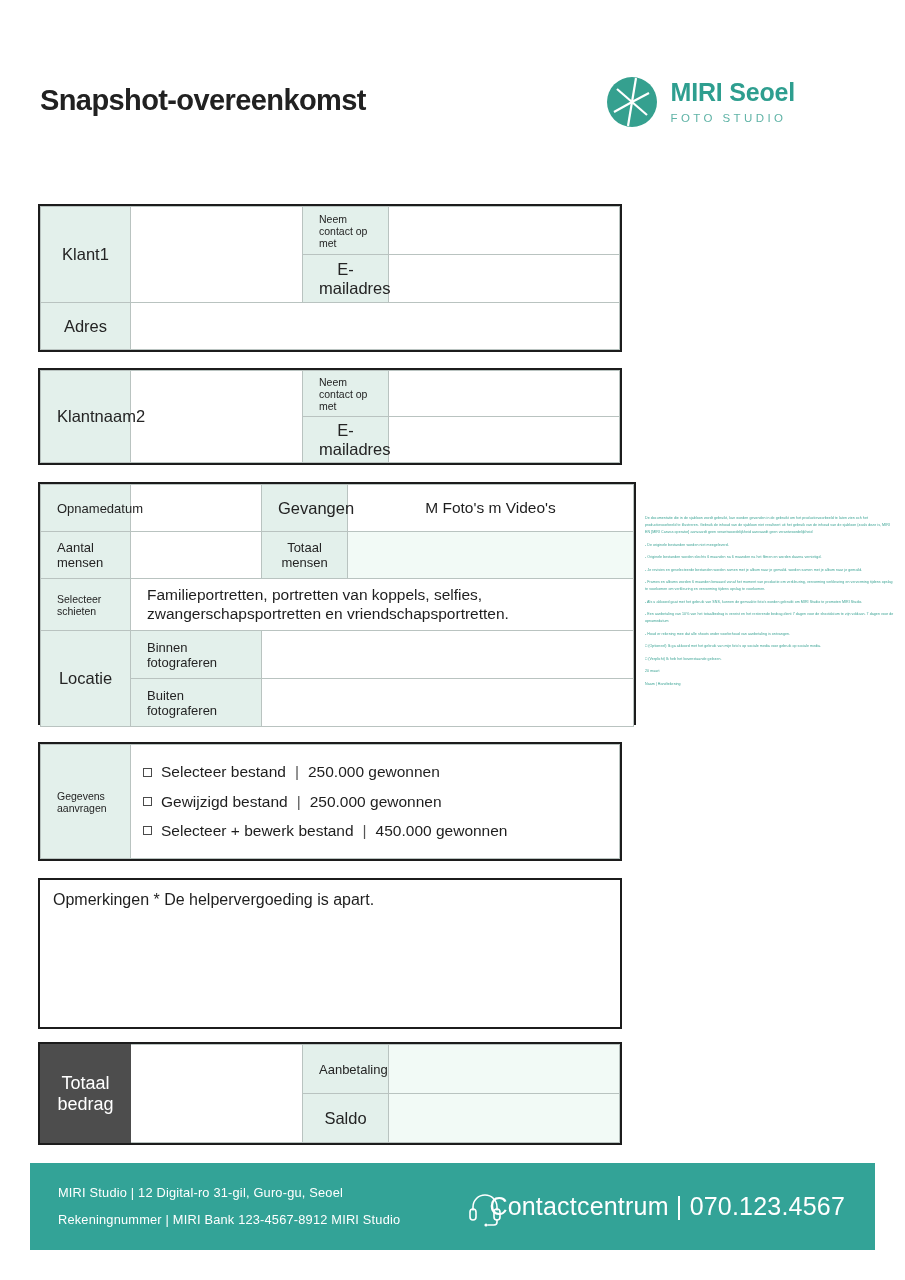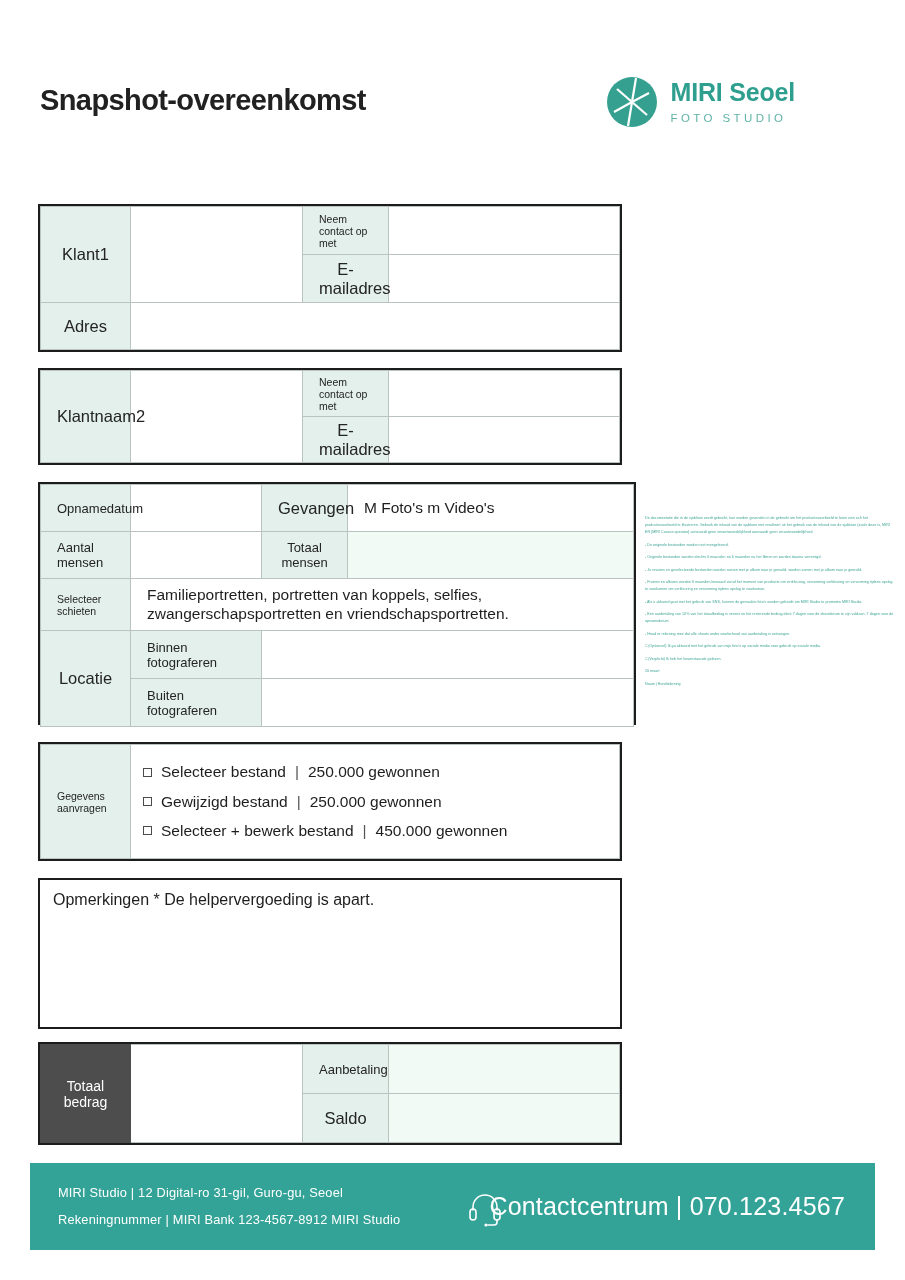--- a/index.html
+++ b/index.html
@@ -28,39 +28,39 @@
   .block { position: absolute; border: 2.5px solid #1c1c1c; background: #ffffff; }
   .tbl { width: 100%; height: 100%; border-collapse: collapse; table-layout: fixed; }
   .tbl td { border: 1px solid #b9c3c0; padding: 0 16px; vertical-align: middle; font-size: 15.5px; }
   td.lbl { background: #e3f0eb; color: #242424; }
   td.lbl-lg { font-size: 16.5px; text-align: center; }
   td.lbl-sm { font-size: 10.5px; text-align: left; }
   td.lbl-md { font-size: 13px; text-align: left; }
   td.blank { background: #ffffff; }
   td.mint-blank { background: #f2faf6; }
   td.dark {
-    background: #4d4d4d; color: #ffffff; font-size: 14px;
+    background: #4d4d4d; color: #ffffff; font-size: 18px;
     text-align: center; border-color: #4d4d4d;
   }
 
   
   #block1 { left: 38px; top: 204px; width: 584px; height: 148px; }
   
   #block2 { left: 38px; top: 368px; width: 584px; height: 97px; }
   
   #block3 { left: 38px; top: 482px; width: 598px; height: 243px; }
   
   #block4 { left: 38px; top: 742px; width: 584px; height: 119px; }
   
   #block5 { left: 38px; top: 878px; width: 584px; height: 151px; padding: 11px 13px; }
   .remarks-text { font-size: 16px; color: #1e1e1e; }
   
   #block6 { left: 38px; top: 1042px; width: 584px; height: 103px; }
 
-  .captured-value { font-size: 15.5px; text-align: left; }
+  .captured-value { font-size: 15.5px; text-align: center; }
   .shoot-desc { font-size: 15.5px; line-height: 1.22; padding: 4px 0; }
 
   
   .opts { padding: 7px 0 7px 12px; }
   .opt-row { display: flex; align-items: center; font-size: 15.5px; line-height: 1.9; white-space: nowrap; }
   .checkbox {
     width: 9px; height: 9px; border: 1.3px solid #4a4a4a;
     display: inline-block; margin-right: 9px; flex: 0 0 9px; background: #fff;
   }
   .opt-sep { margin: 0 9px; color: #555; }

